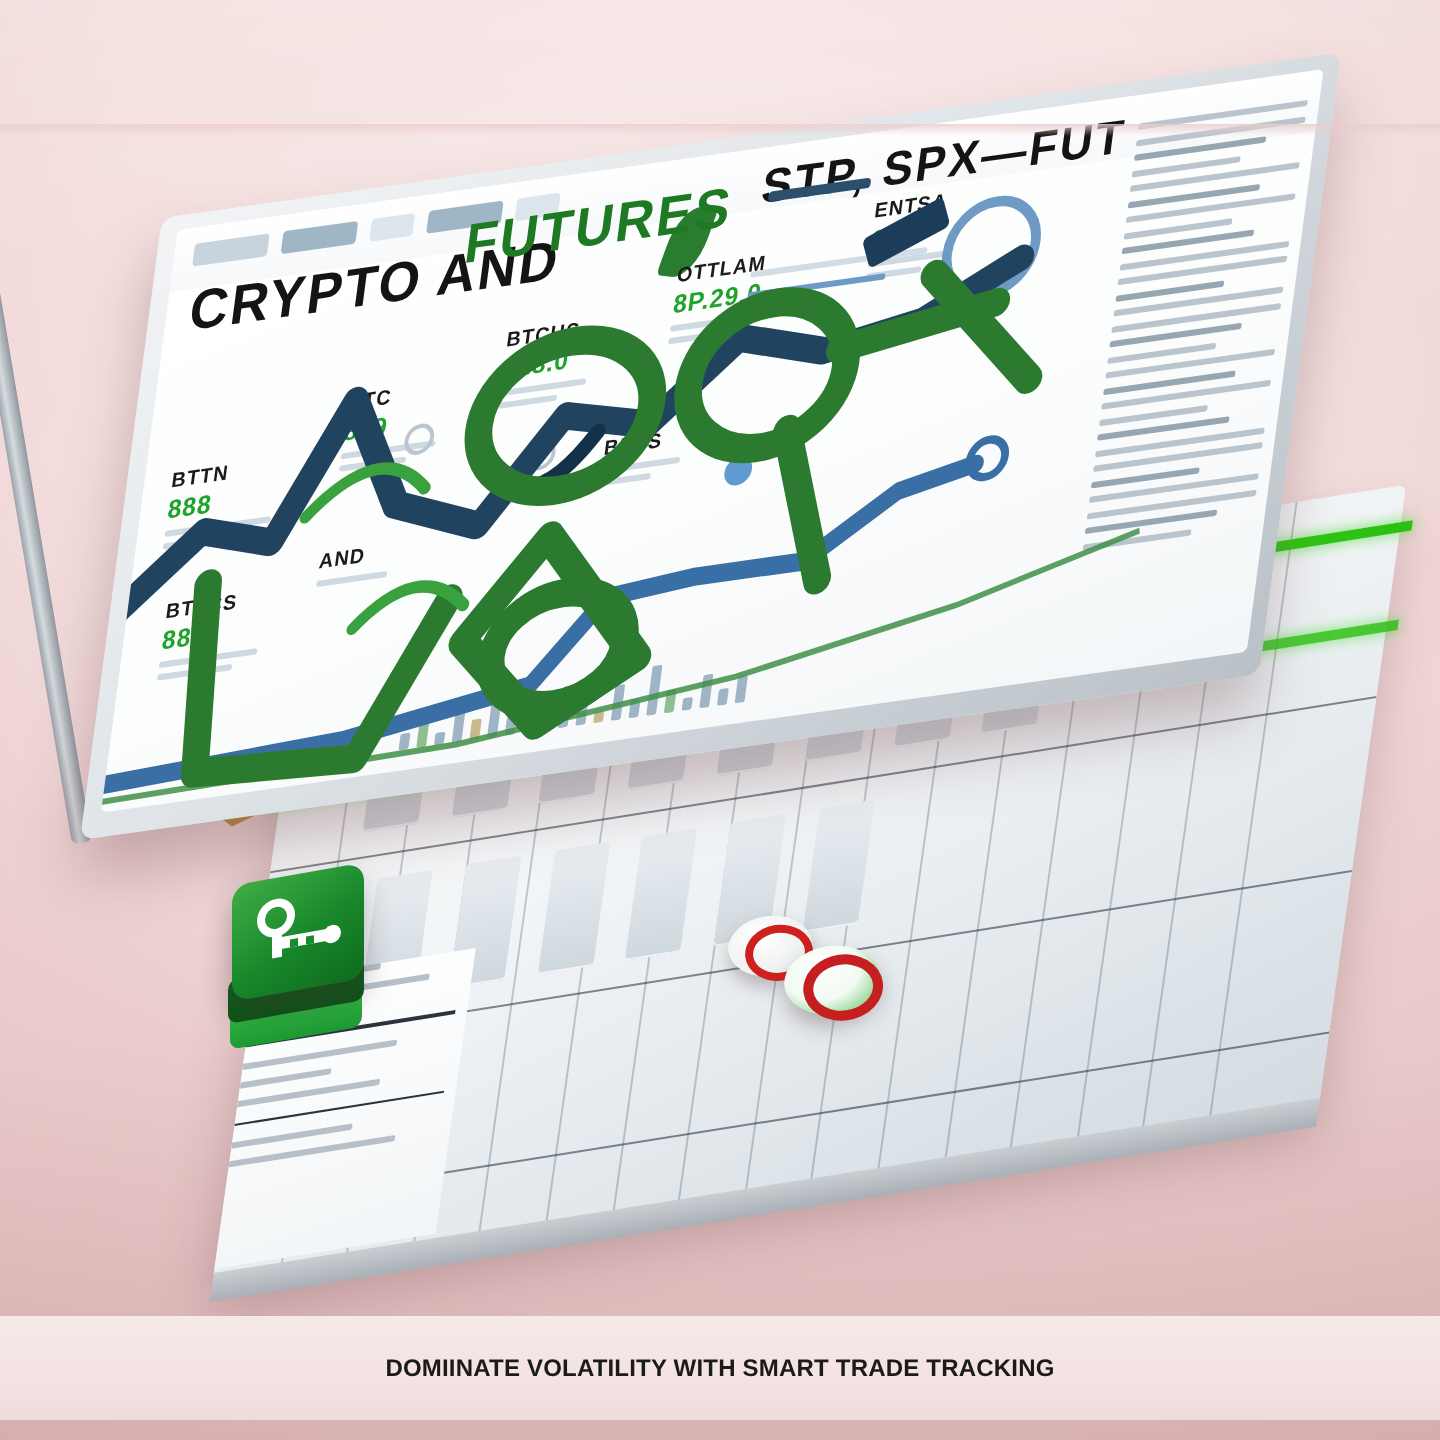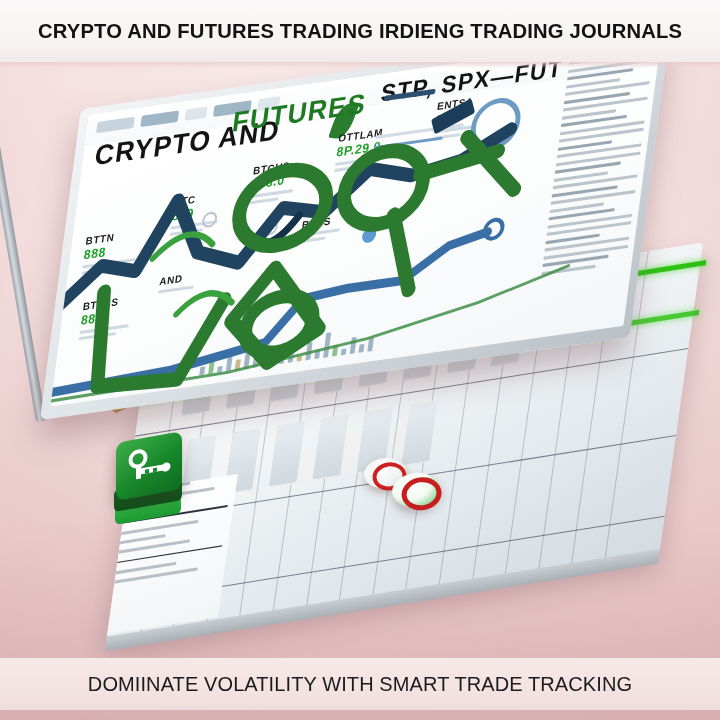--- a/index.html
+++ b/index.html
@@ -36,21 +36,21 @@
   }
 
   
   .caption-band{
     position:absolute;left:0;bottom:10px;width:720px;height:52px;
     background:linear-gradient(180deg,#f6e9e8 0%,#f3e3e2 60%,#efdcdc 100%);
     display:flex;align-items:center;justify-content:center;
     z-index:40;
   }
   .caption-band .c{
-    font-size:20px;font-weight:400;color:#1b1b1b;letter-spacing:.1px;white-space:nowrap;
+    font-size:12px;font-weight:700;color:#1b1b1b;letter-spacing:.1px;white-space:nowrap;
   }
   .band-edge-top{position:absolute;left:0;top:62px;width:720px;height:6px;
     background:linear-gradient(180deg,rgba(235,205,205,.85),rgba(235,205,205,0));z-index:39;}
 
   
   .device{position:absolute;left:0;top:0;width:720px;height:720px;z-index:20;}
 
   .drop-shadow{
     position:absolute;left:120px;top:330px;width:560px;height:300px;
     background:radial-gradient(60% 55% at 50% 50%, rgba(120,70,75,.30) 0%, rgba(120,70,75,0) 72%);
@@ -202,23 +202,20 @@
   .sheet .rule{height:1.5px;background:#2b333c;margin:8px 6px;}
 </style>
 </head>
 <body>
 
 <div id="stage">
 
   <div class="bg"></div>
   <div class="bg-vignette"></div>
 
-  <div class="title-band">
-    <div class="t">CRYPTO AND FUTURES TRADING IRDIENG TRADING JOURNALS</div>
-  </div>
   <div class="band-edge-top"></div>
 
   <div class="device">
 
     <div class="drop-shadow"></div>
 
     <div class="deck">
       <div class="klines">
         <div class="kline" style="left:6%"></div>
         <div class="kline" style="left:12%"></div>

